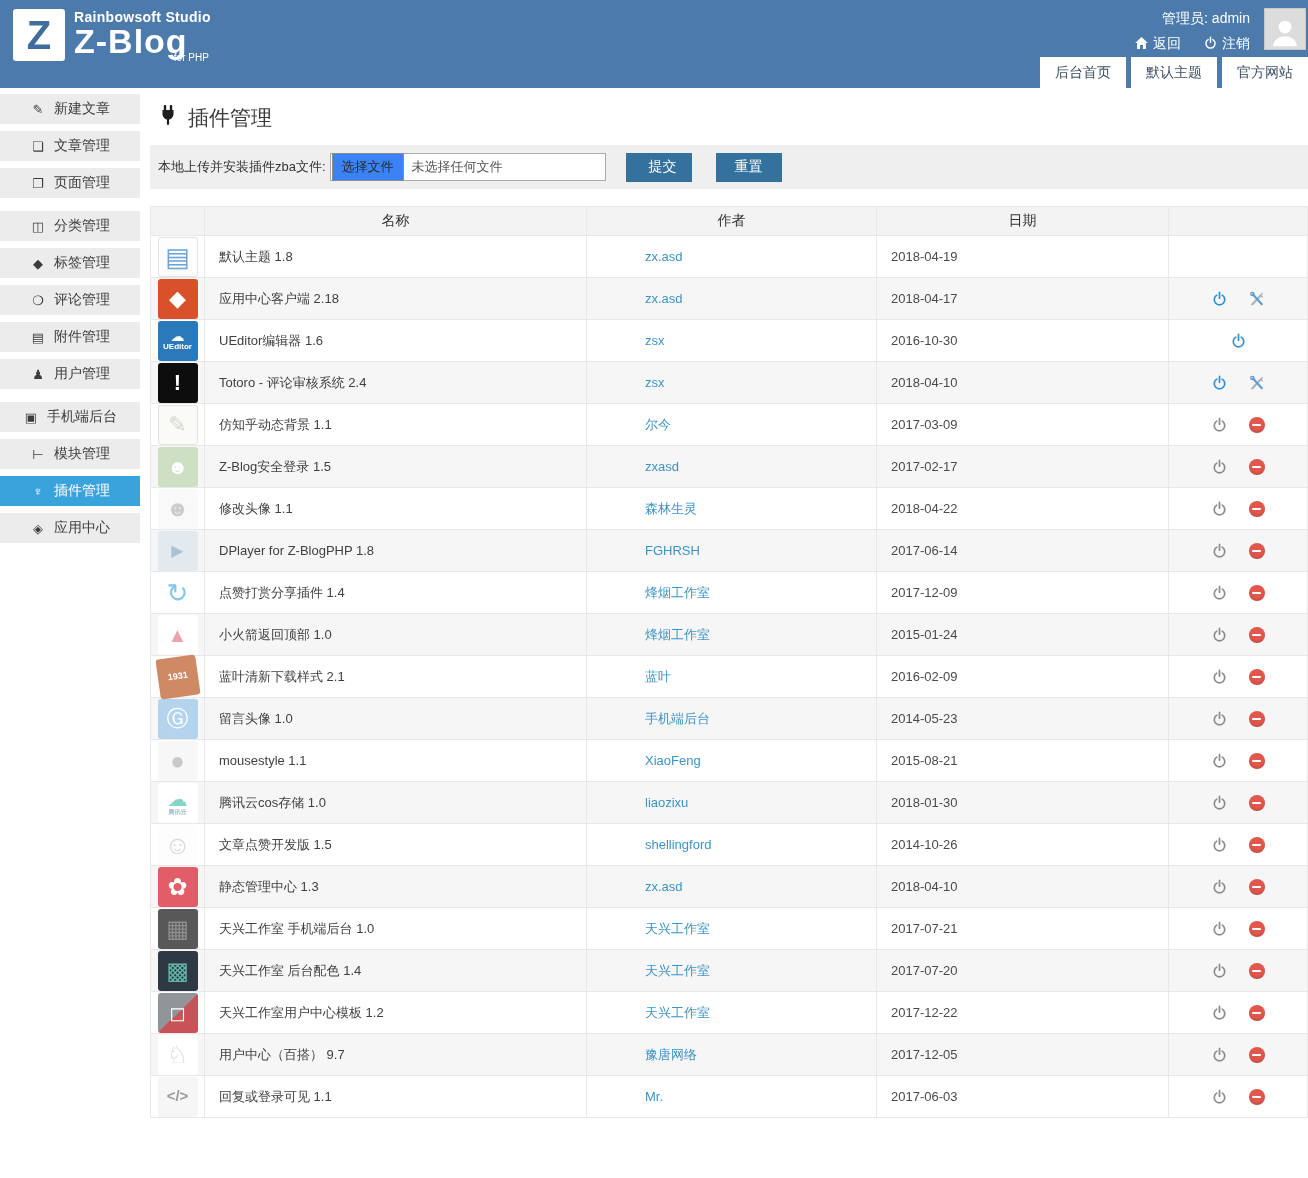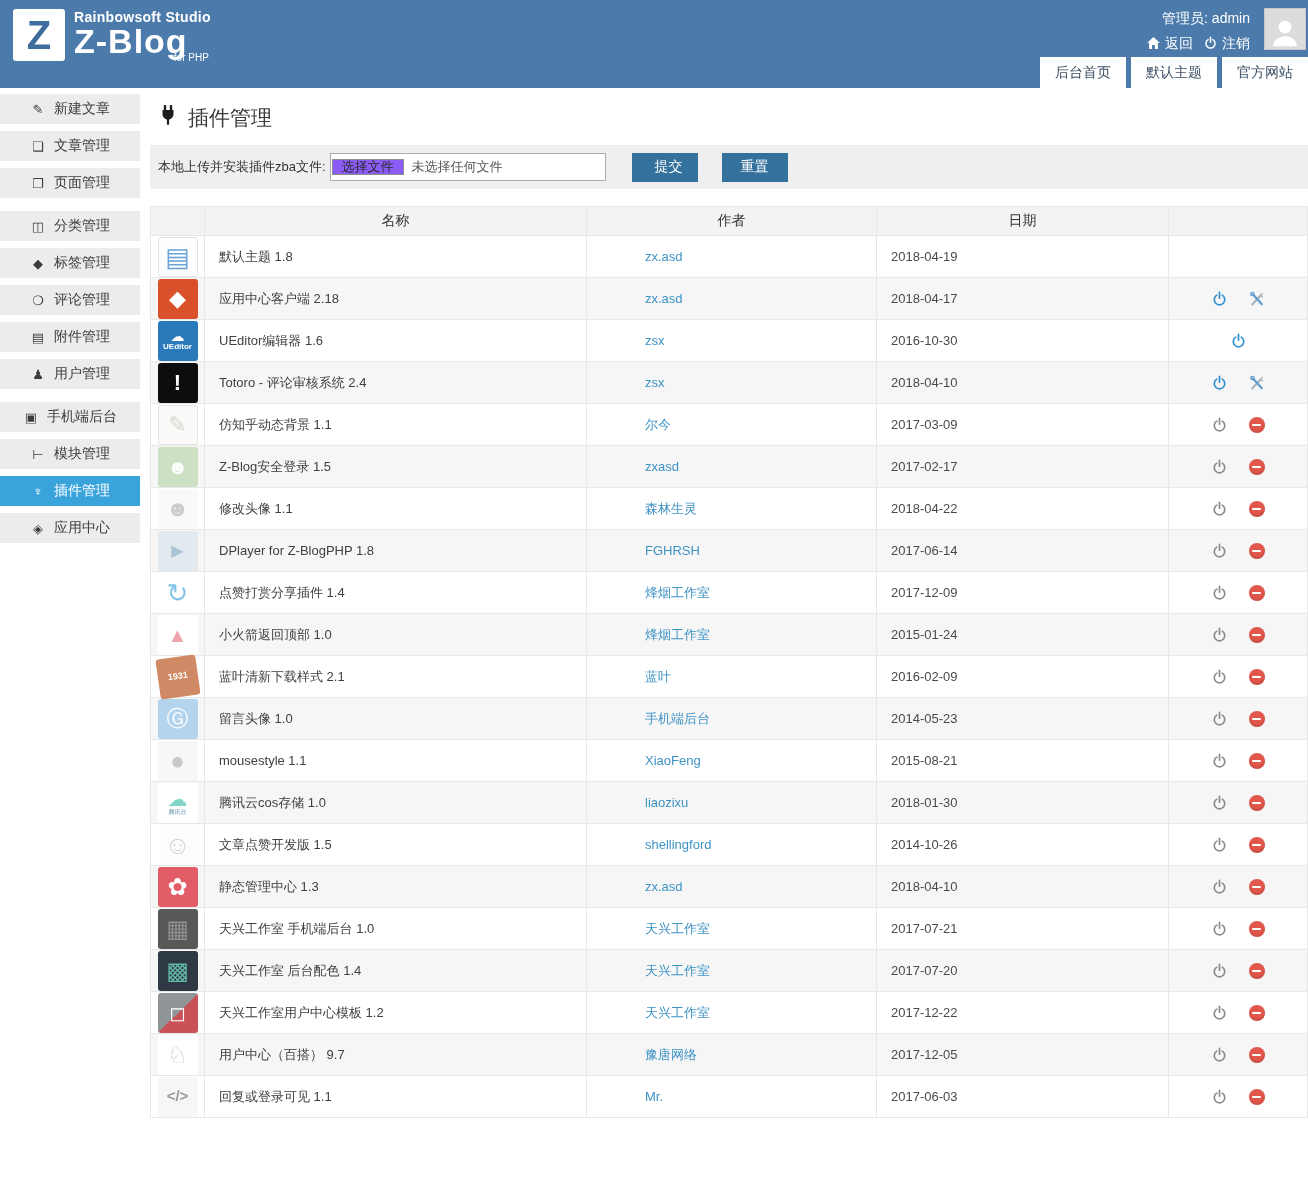--- a/index.html
+++ b/index.html
@@ -9,21 +9,21 @@
   
   .header { position:relative; height:88px; background:#4b7aab; }
   .brand { position:absolute; left:13px; top:9px; display:flex; align-items:flex-start; }
   .brand-logo { width:52px; height:52px; background:#fff; color:#3f6d9e; border-radius:3px;
                 font-size:40px; font-weight:bold; display:flex; align-items:center; justify-content:center; }
   .brand-text { margin-left:9px; color:#fff; }
   .brand-studio { font-size:14px; font-weight:bold; letter-spacing:.3px; }
   .brand-product { font-size:34px; font-weight:bold; line-height:.95; letter-spacing:1px; }
   .brand-suffix { font-size:10px; font-weight:normal; text-align:right; margin-top:-5px; padding-right:2px; }
   .user-info { position:absolute; top:10px; right:58px; color:#fff; font-size:14px; text-align:right; }
-  .user-links { margin-top:7px; display:flex; justify-content:flex-end; gap:11px; }
+  .user-links { margin-top:7px; display:flex; justify-content:flex-end; gap:23px; }
   .user-link { display:flex; align-items:center; gap:5px; cursor:pointer; }
   .avatar { position:absolute; top:8px; right:2px; width:42px; height:42px; background:#dcdcdc;
             border:1px solid #c8c8c8; display:flex; align-items:flex-end; justify-content:center; overflow:hidden; cursor:pointer; }
   .tabs { position:absolute; right:0; bottom:0; display:flex; gap:5px; }
   .tab { width:86px; height:31px; background:#fff; color:#3b4f63; font-size:14px;
          display:flex; align-items:center; justify-content:center; cursor:pointer; }
 
   
   .layout { display:flex; align-items:flex-start; }
   .sidebar { width:140px; padding-top:6px; flex:0 0 140px; }
@@ -34,26 +34,26 @@
   .sb-icon { font-size:13px; width:16px; text-align:center; }
 
   .content { flex:1; margin-left:10px; }
   .page-title { display:flex; align-items:center; gap:10px; margin:16px 0 13px 8px;
                 font-size:21px; color:#3a3a3a; }
 
   .upload-bar { background:#efefef; height:44px; display:flex; align-items:center;
                 padding-left:8px; font-size:13px; color:#333; }
   .file-box { margin-left:4px; width:276px; height:28px; background:#fff; border:1px solid #ababab;
               display:flex; align-items:center; cursor:pointer; }
-  .file-btn { height:16px; margin-left:1px; padding:0 9px; font-size:13px; color:#2a2a2a;
-              background:#8b5cf6; border:1px solid #8d8d8d; display:flex; align-items:center; cursor:pointer; }
+  .file-btn { height:28px; margin-left:1px; padding:0 9px; font-size:13px; color:#2a2a2a;
+              background:#3b82f6; border:1px solid #8d8d8d; display:flex; align-items:center; cursor:pointer; }
   .file-text { margin-left:8px; color:#545454; }
   .btn { width:66px; height:29px; background:#35719d; color:#fff; font-size:14px; border:none;
          display:flex; align-items:center; justify-content:center; cursor:pointer; }
-  .btn-submit { margin-left:26px;padding-left:8px; }
+  .btn-submit { margin-left:20px;padding-left:8px; }
   .btn-reset { margin-left:24px; }
 
   
   table.plugin-table { width:100%; border-collapse:collapse; margin-top:17px; }
   .plugin-table th, .plugin-table td { border:1px solid #e8e8e8; }
   .plugin-table thead th { background:#f3f3f3; height:29px; font-weight:400; font-size:14px; color:#333; }
   .plugin-table tbody tr { height:42px; background:#fff; }
   .plugin-table tbody tr:nth-child(even) { background:#f6f6f6; }
   td.icon-cell { width:54px; text-align:center; }
   td.name-cell { width:382px; padding-left:14px; font-size:13px; color:#404040; }

